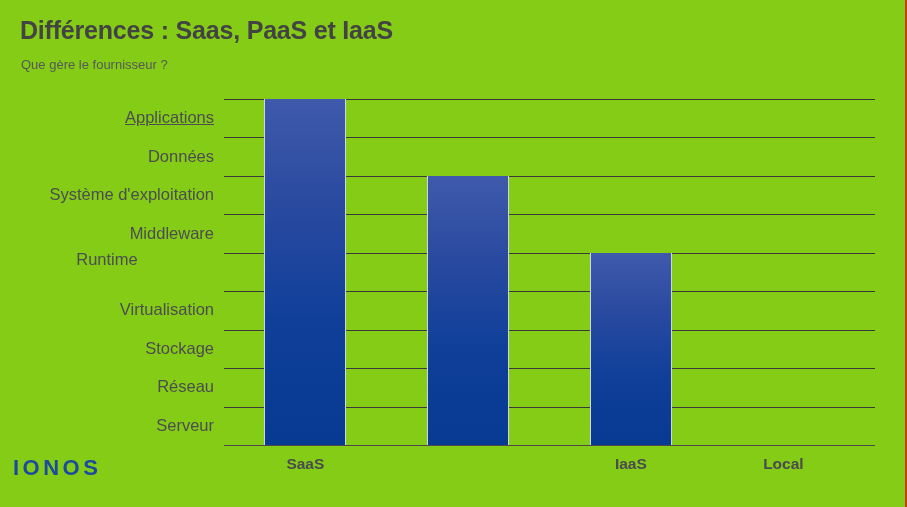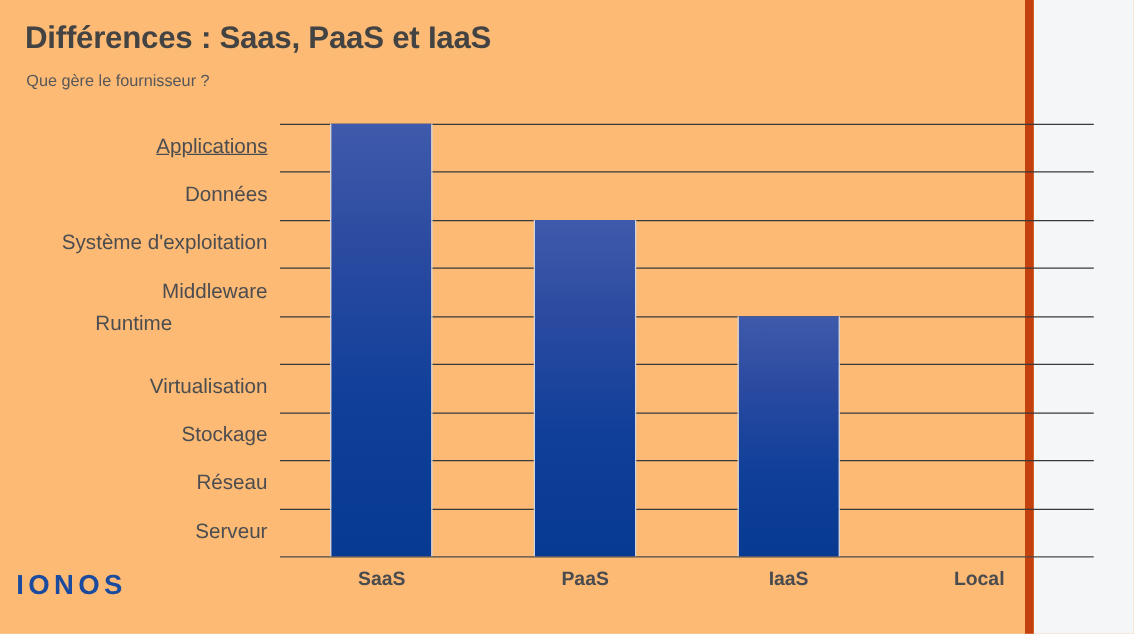--- a/index.html
+++ b/index.html
@@ -12,24 +12,24 @@
     height: 507px;
     background: #f5f6f8;
     font-family: "Liberation Sans", sans-serif;
     overflow: hidden;
     position: relative;
   }
 
   #page {
     position: absolute;
     left: 0; top: 0;
-    width: 827px;
+    width: 907px;
     height: 507px;
-    background: #fdba74;
-    border-right: 7px solid #c2410c;
+    background: #84cc16;
+    border-right: 2px solid #c2410c;
     box-sizing: border-box;
   }
 
   
   .chart-title {
     position: absolute;
     left: 20px;
     top: 16px;
     font-size: 25px;
     font-weight: bold;
@@ -157,20 +157,19 @@
       <div class="gridline" style="top: 269.111px;"></div>
       <div class="gridline" style="top: 307.556px;"></div>
       <div class="gridline axis-bottom" style="top: 346px;"></div>
       <div class="bar" style="left: 40.375px; width: 82px; height: 346px;"></div>
       <div class="bar" style="left: 203.125px; width: 82px; height: 269.111px;"></div>
       <div class="bar" style="left: 365.875px; width: 82px; height: 192.222px;"></div>
     </div>
 
   <div class="xlabels" id="xlabels">
       <div class="xlabel" style="left: 0px; width: 162.75px; text-align: center;">SaaS</div>
-      <div class="xlabel" style="left: 162.75px; width: 162.75px;">PaaS</div>
       <div class="xlabel" style="left: 325.5px; width: 162.75px;">IaaS</div>
       <div class="xlabel" style="left: 478px; width: 162.75px;">Local</div>
     </div>
 
   <div class="logo">IONOS</div>
 
 </div>
 
 </body></html>

